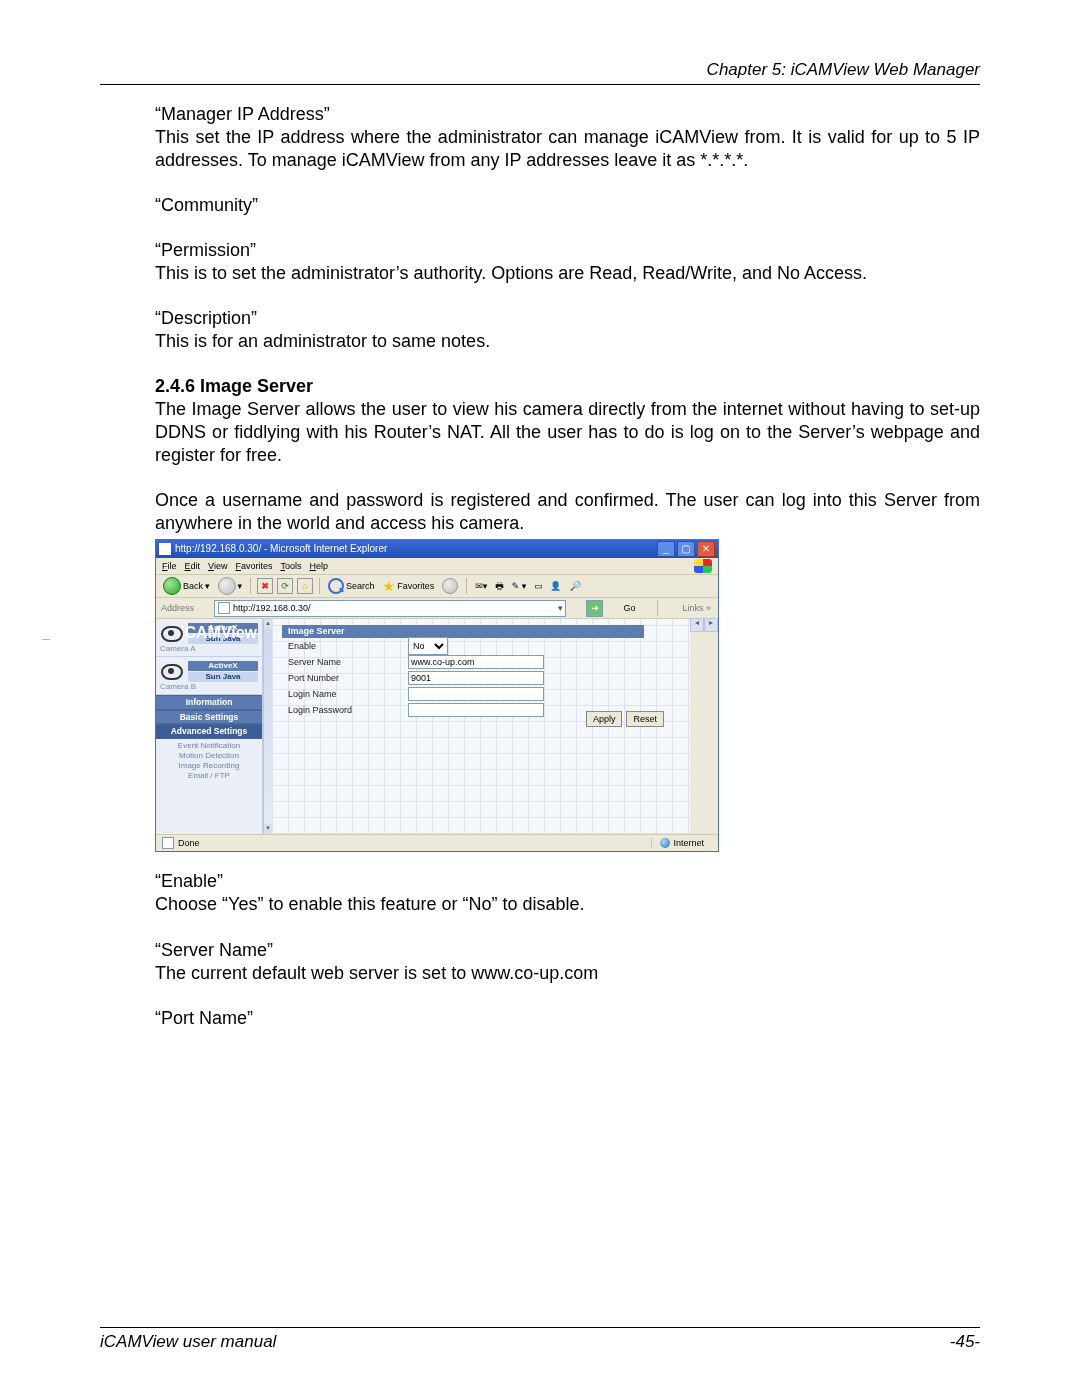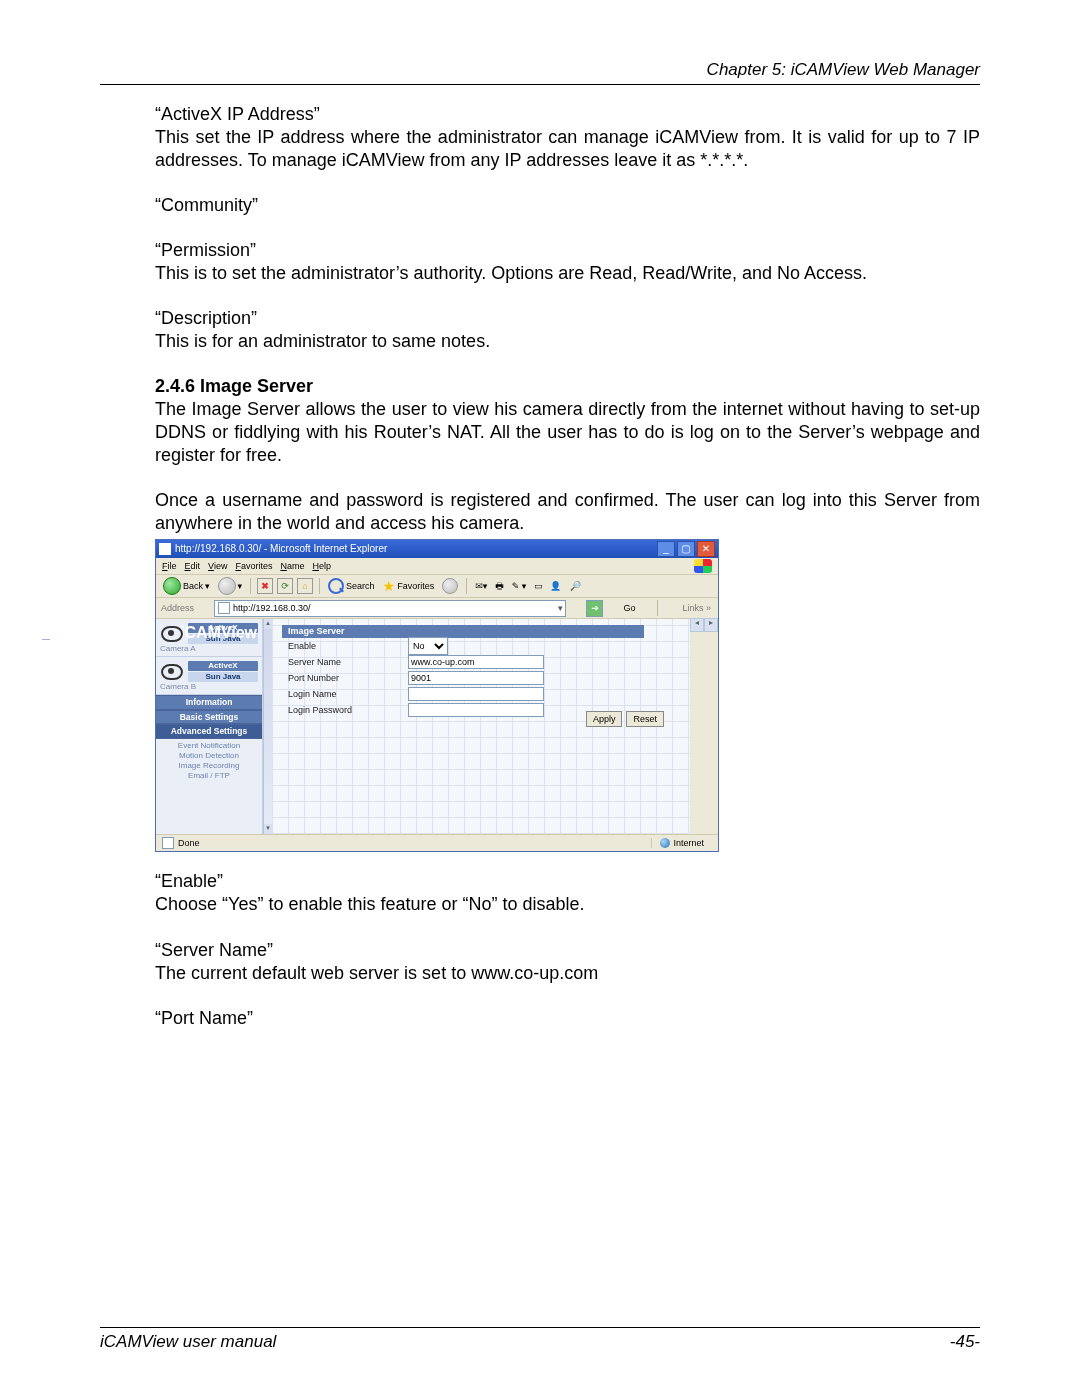--- a/index.html
+++ b/index.html
@@ -182,22 +182,22 @@
 </style>
 </head>
 <body>
 
 <div class="page">
   <p class="chapter-header">Chapter 5: iCAMView Web Manager</p>
   <hr class="top-rule">
 
   <div class="content">
     <div class="block">
-      <p>“ActiveX IP Address”</p>
-      <p>This set the IP address where the administrator can manage iCAMView from. It is valid for up to 7 IP addresses.  To manage iCAMView from any IP addresses leave it as *.*.*.*.</p>
+      <p>“Manager IP Address”</p>
+      <p>This set the IP address where the administrator can manage iCAMView from. It is valid for up to 5 IP addresses.  To manage iCAMView from any IP addresses leave it as *.*.*.*.</p>
     </div>
     <div class="block">
       <p>“Community”</p>
     </div>
     <div class="block">
       <p>“Permission”</p>
       <p>This is to set the administrator’s authority. Options are Read, Read/Write, and No Access.</p>
     </div>
     <div class="block">
       <p>“Description”</p>
@@ -215,21 +215,21 @@
         <span class="tb-spacer"></span>
         <span class="winbtn min">_</span>
         <span class="winbtn max">▢</span>
         <span class="winbtn close">✕</span>
       </div>
       <div class="menubar">
         <span>File</span>
         <span>Edit</span>
         <span>View</span>
         <span>Favorites</span>
-        <span>Name</span>
+        <span>Tools</span>
         <span>Help</span>
         <span class="winflag"></span>
       </div>
       <div class="toolbar">
         <span class="tbtn"><span class="circ green"></span><span>Back</span> ▾</span>
         <span class="tbtn"><span class="circ grey"></span> ▾</span>
         <span class="sep"></span>
         <span class="sq x">✖</span>
         <span class="sq refresh">⟳</span>
         <span class="sq home">⌂</span>

